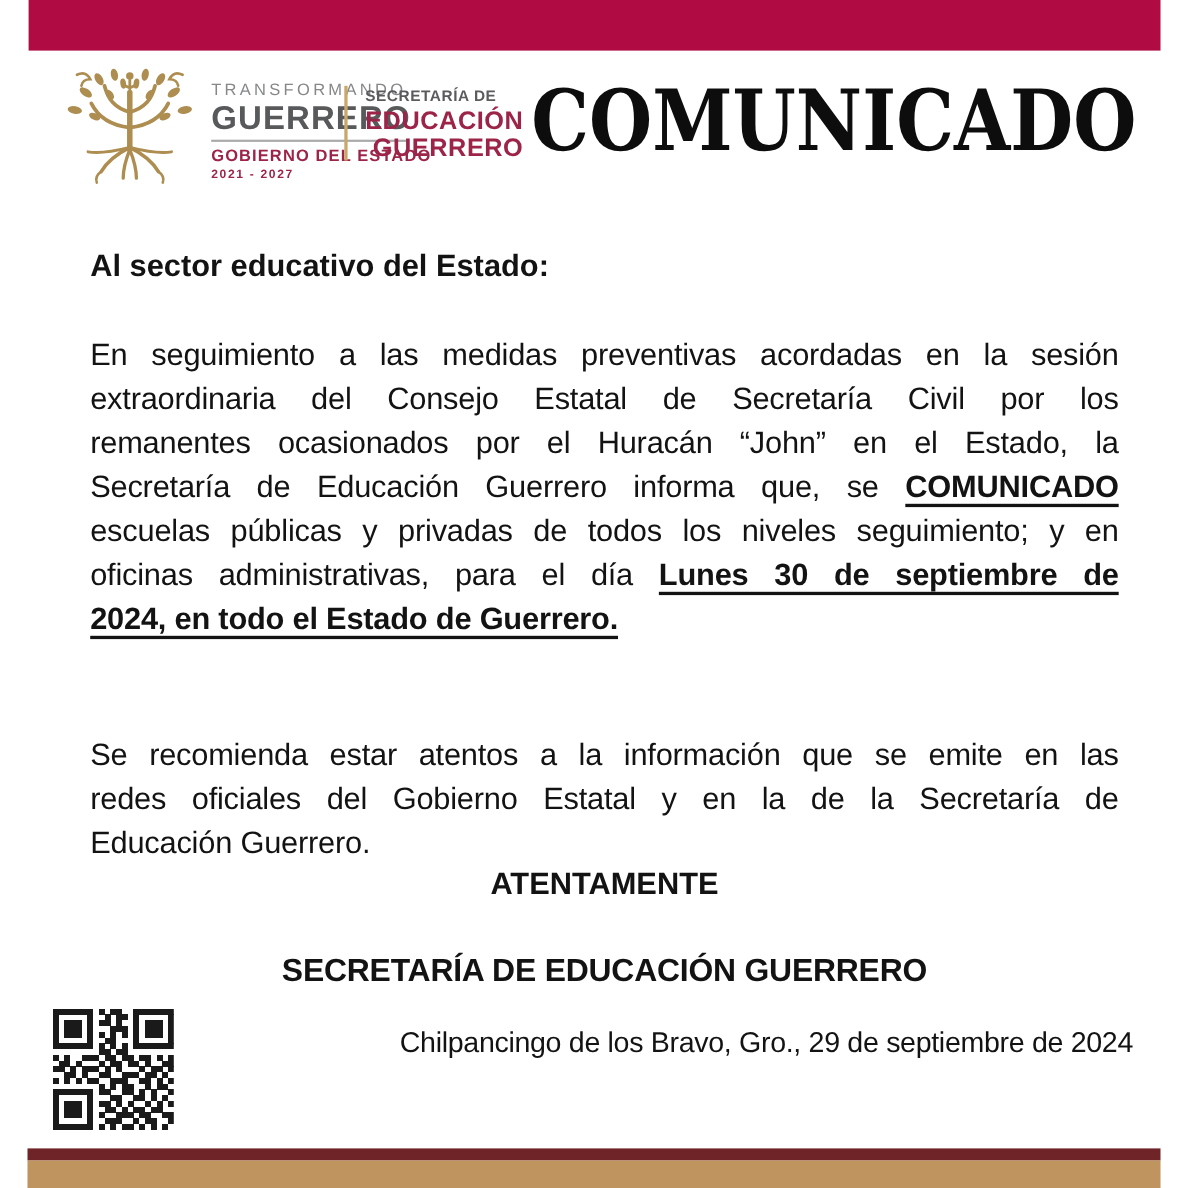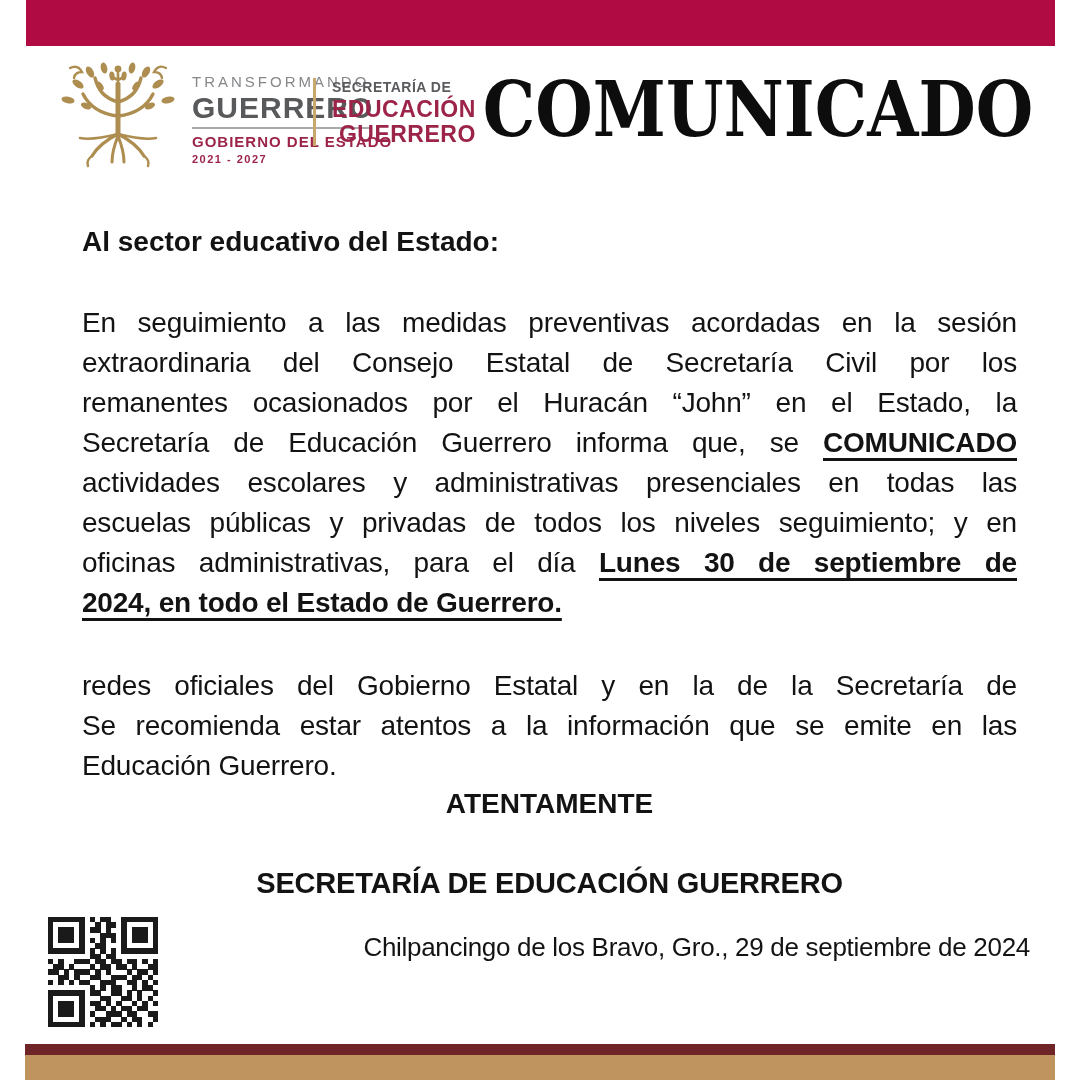--- a/index.html
+++ b/index.html
@@ -113,29 +113,28 @@
 
   <div class="doc-title">COMUNICADO</div>
 
   <div class="salutation">Al sector educativo del Estado:</div>
 
   <div class="para p1">
     <div class="jline"><span>En seguimiento a las medidas preventivas acordadas en la sesión</span></div>
     <div class="jline"><span>extraordinaria del Consejo Estatal de Secretaría Civil por los</span></div>
     <div class="jline"><span>remanentes ocasionados por el Huracán “John” en el Estado, la</span></div>
     <div class="jline"><span>Secretaría de Educación Guerrero informa que, se </span><span class="bu">COMUNICADO</span></div>
-    <div class="jline"><span>actividades escolares y administrativas presenciales en todas las</span></div>
     <div class="jline"><span>escuelas públicas y privadas de todos los niveles seguimiento; y en</span></div>
     <div class="jline"><span>oficinas administrativas, para el día </span><span class="bu">Lunes 30 de septiembre de</span></div>
     <div class="jline last"><span class="bu">2024, en todo el Estado de Guerrero.</span></div>
   </div>
 
   <div class="para p2">
+    <div class="jline"><span>Se recomienda estar atentos a la información que se emite en las</span></div>
     <div class="jline"><span>redes oficiales del Gobierno Estatal y en la de la Secretaría de</span></div>
-    <div class="jline"><span>Se recomienda estar atentos a la información que se emite en las</span></div>
     <div class="jline last"><span>Educación Guerrero.</span></div>
   </div>
 
   <div class="closing">ATENTAMENTE</div>
   <div class="signature">SECRETARÍA DE EDUCACIÓN GUERRERO</div>
 
   <div class="qr"><svg viewBox="0 0 21 21" width="100%" height="100%" shape-rendering="crispEdges" fill="#1a1a1a">
         <rect x="0" y="0" width="1.04" height="1.04"></rect>
         <rect x="1" y="0" width="1.04" height="1.04"></rect>
         <rect x="2" y="0" width="1.04" height="1.04"></rect>

